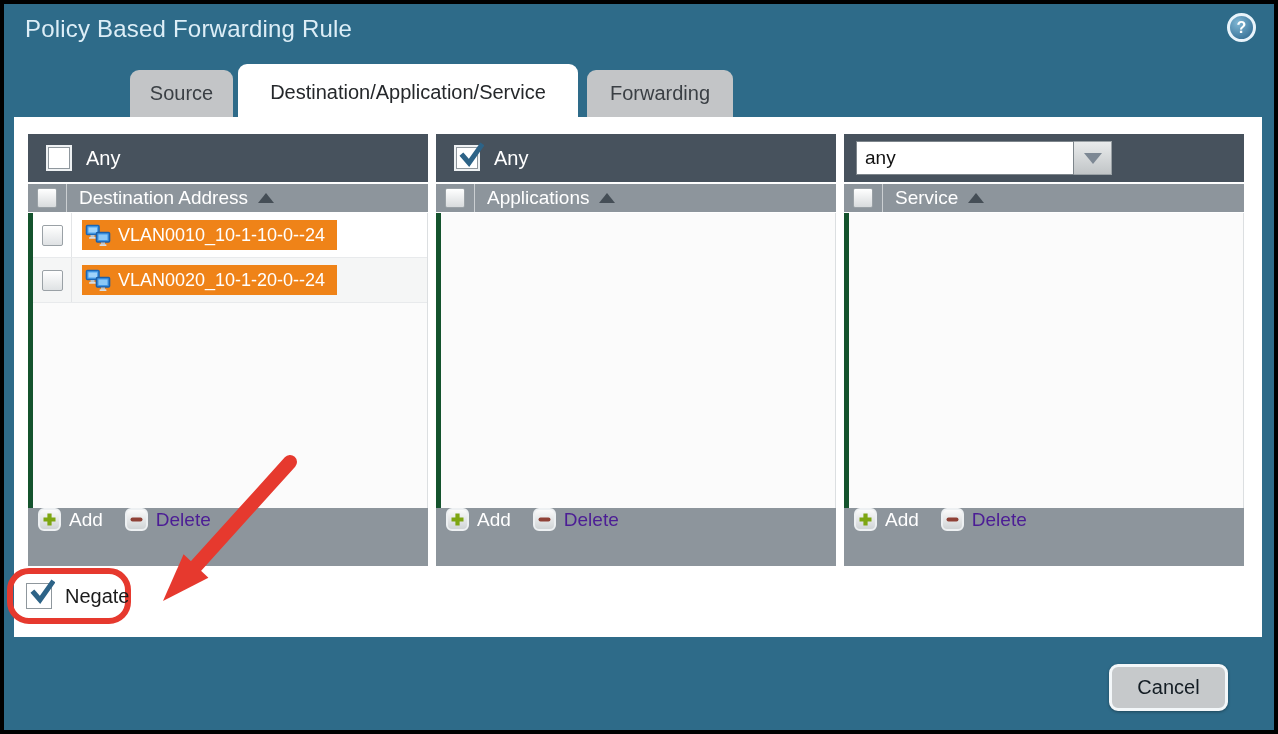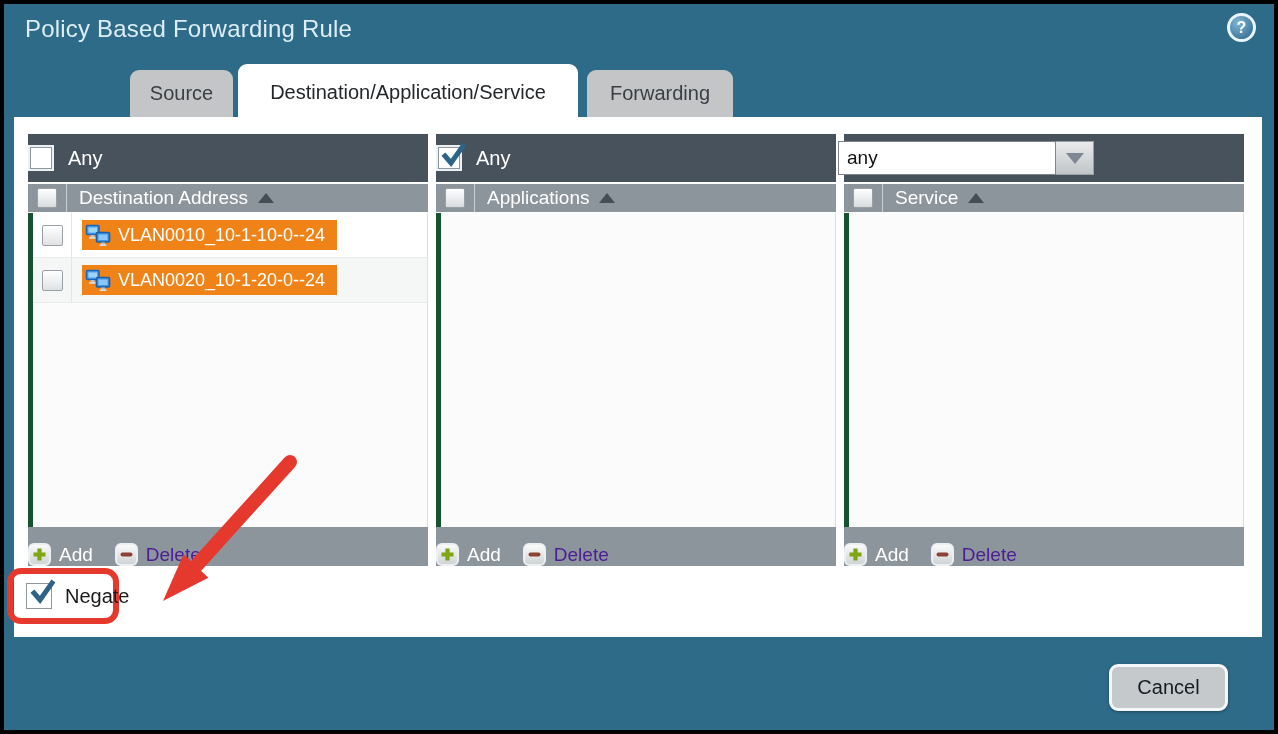--- a/index.html
+++ b/index.html
@@ -15,37 +15,37 @@
     color:#3a3f44;font-size:20px;display:flex;align-items:center;justify-content:center;z-index:2;cursor:pointer;}
   .tab.active{top:64px;height:57px;background:#fff;color:#25282b;z-index:3;}
   .tab-general{left:13px;width:110px;}
   .tab-source{left:130px;width:103px;}
   .tab-dest{left:238px;width:340px;}
   .tab-fwd{left:587px;width:146px;}
   
   .content{position:absolute;left:14px;top:117px;width:1248px;height:520px;background:#fff;z-index:2;}
   .col{position:absolute;top:17px;width:400px;height:432px;display:flex;flex-direction:column;}
   .col1{left:14px;}.col2{left:422px;}.col3{left:830px;}
-  .anybar{height:48px;background:#47525d;display:flex;align-items:center;gap:14px;padding-left:0;
+  .anybar{height:48px;background:#47525d;display:flex;align-items:center;gap:14px;padding-left:18px;
     box-sizing:border-box;color:#fff;font-size:20px;margin-bottom:2px;flex:0 0 auto;}
   .colheader{height:28px;background:#8d959c;display:flex;align-items:center;color:#fff;font-size:19px;
     margin-bottom:1px;flex:0 0 auto;}
   .cbcell{width:38px;align-self:stretch;display:flex;align-items:center;justify-content:center;
     border-right:1px solid rgba(255,255,255,.55);flex:0 0 auto;}
   .hlabel{margin-left:12px;}
   .sort-up{margin-left:10px;width:0;height:0;border-left:8px solid transparent;border-right:8px solid transparent;
     border-bottom:10px solid #454e56;}
   .list{flex:1 1 auto;background:#fbfbfb;border-left:5px solid #14532d;border-right:1px solid #dcdfe1;overflow:hidden;}
   .row{height:44px;display:flex;align-items:center;border-bottom:1px solid #e8eaec;background:#fff;}
   .row.alt{background:#f5f6f6;}
   .rowcb{width:38px;align-self:stretch;display:flex;align-items:center;justify-content:center;
     border-right:1px solid #e3e5e7;flex:0 0 auto;}
   .chip{margin-left:10px;height:30px;background:#ef8318;display:inline-flex;align-items:center;gap:7px;
     padding:0 12px 0 3px;color:#fff;font-size:18px;cursor:pointer;}
-  .colfooter{height:39px;background:#8d959c;display:flex;align-items:flex-end;gap:22px;padding-left:0;
+  .colfooter{height:58px;background:#8d959c;display:flex;align-items:flex-start;gap:22px;padding-left:10px;
     box-sizing:border-box;flex:0 0 auto;}
   .action{display:flex;align-items:center;gap:8px;font-size:19px;color:#fff;cursor:pointer;}
   .action.disabled{cursor:default;}
   .action.disabled .lbl{color:#4c1d95;}
   .mini-btn{width:23px;height:23px;border-radius:6px;background:linear-gradient(#fafafa,#d0d4d6);
     border:2px solid #edf0f2;box-sizing:border-box;display:flex;align-items:center;justify-content:center;}
   
   .cb{position:relative;background:#fff;box-sizing:border-box;flex:0 0 auto;cursor:pointer;}
   .cb-lg{width:26px;height:26px;border:2px solid #eef1f3;box-shadow:inset 0 0 0 1px #8f979d;}
   .cb-sm{width:20px;height:20px;background:linear-gradient(#ffffff,#d8dbdd);border:1px solid #9aa1a6;border-radius:2px;}
@@ -54,22 +54,22 @@
   .checkmark{position:absolute;left:1px;top:-5px;width:27px;height:27px;pointer-events:none;}
   
   .dd{display:flex;align-items:center;margin-left:-6px;cursor:pointer;}
   .dd-input{width:218px;height:34px;background:#fff;border:1px solid #7d858b;box-sizing:border-box;
     display:flex;align-items:center;padding-left:8px;font-size:19px;color:#111;}
   .dd-btn{width:38px;height:34px;background:linear-gradient(#e9ebec,#c1c5c7);border:1px solid #9aa1a5;
     border-left:none;box-sizing:border-box;display:flex;align-items:center;justify-content:center;}
   .tri-down{width:0;height:0;border-left:9px solid transparent;border-right:9px solid transparent;
     border-top:11px solid #7d8894;}
   
-  .negate-box{position:absolute;left:7px;top:568px;width:112px;height:56px;border:6px solid #e6392e;
-    border-radius:14px;box-sizing:border-box;display:flex;align-items:center;gap:13px;padding-left:13px;z-index:4;}
+  .negate-box{position:absolute;left:7px;top:568px;width:124px;height:56px;border:6px solid #e6392e;
+    border-radius:22px;box-sizing:border-box;display:flex;align-items:center;gap:13px;padding-left:13px;z-index:4;}
   .negate-label{font-size:20px;color:#1b1b1b;}
   .arrow-overlay{position:absolute;left:0;top:0;width:1278px;height:734px;z-index:5;pointer-events:none;}
   
   .btn{position:absolute;top:664px;height:47px;border-radius:9px;border:3px solid #f3f7f9;box-sizing:border-box;
     display:flex;align-items:center;justify-content:center;font-size:20px;color:#141d24;
     box-shadow:0 1px 3px rgba(0,0,0,.35);z-index:2;cursor:pointer;}
   .btn-ok{left:965px;width:131px;background:#73a9be;}
   .btn-cancel{left:1109px;width:119px;background:#c6c9cb;}
 </style>
 </head>

